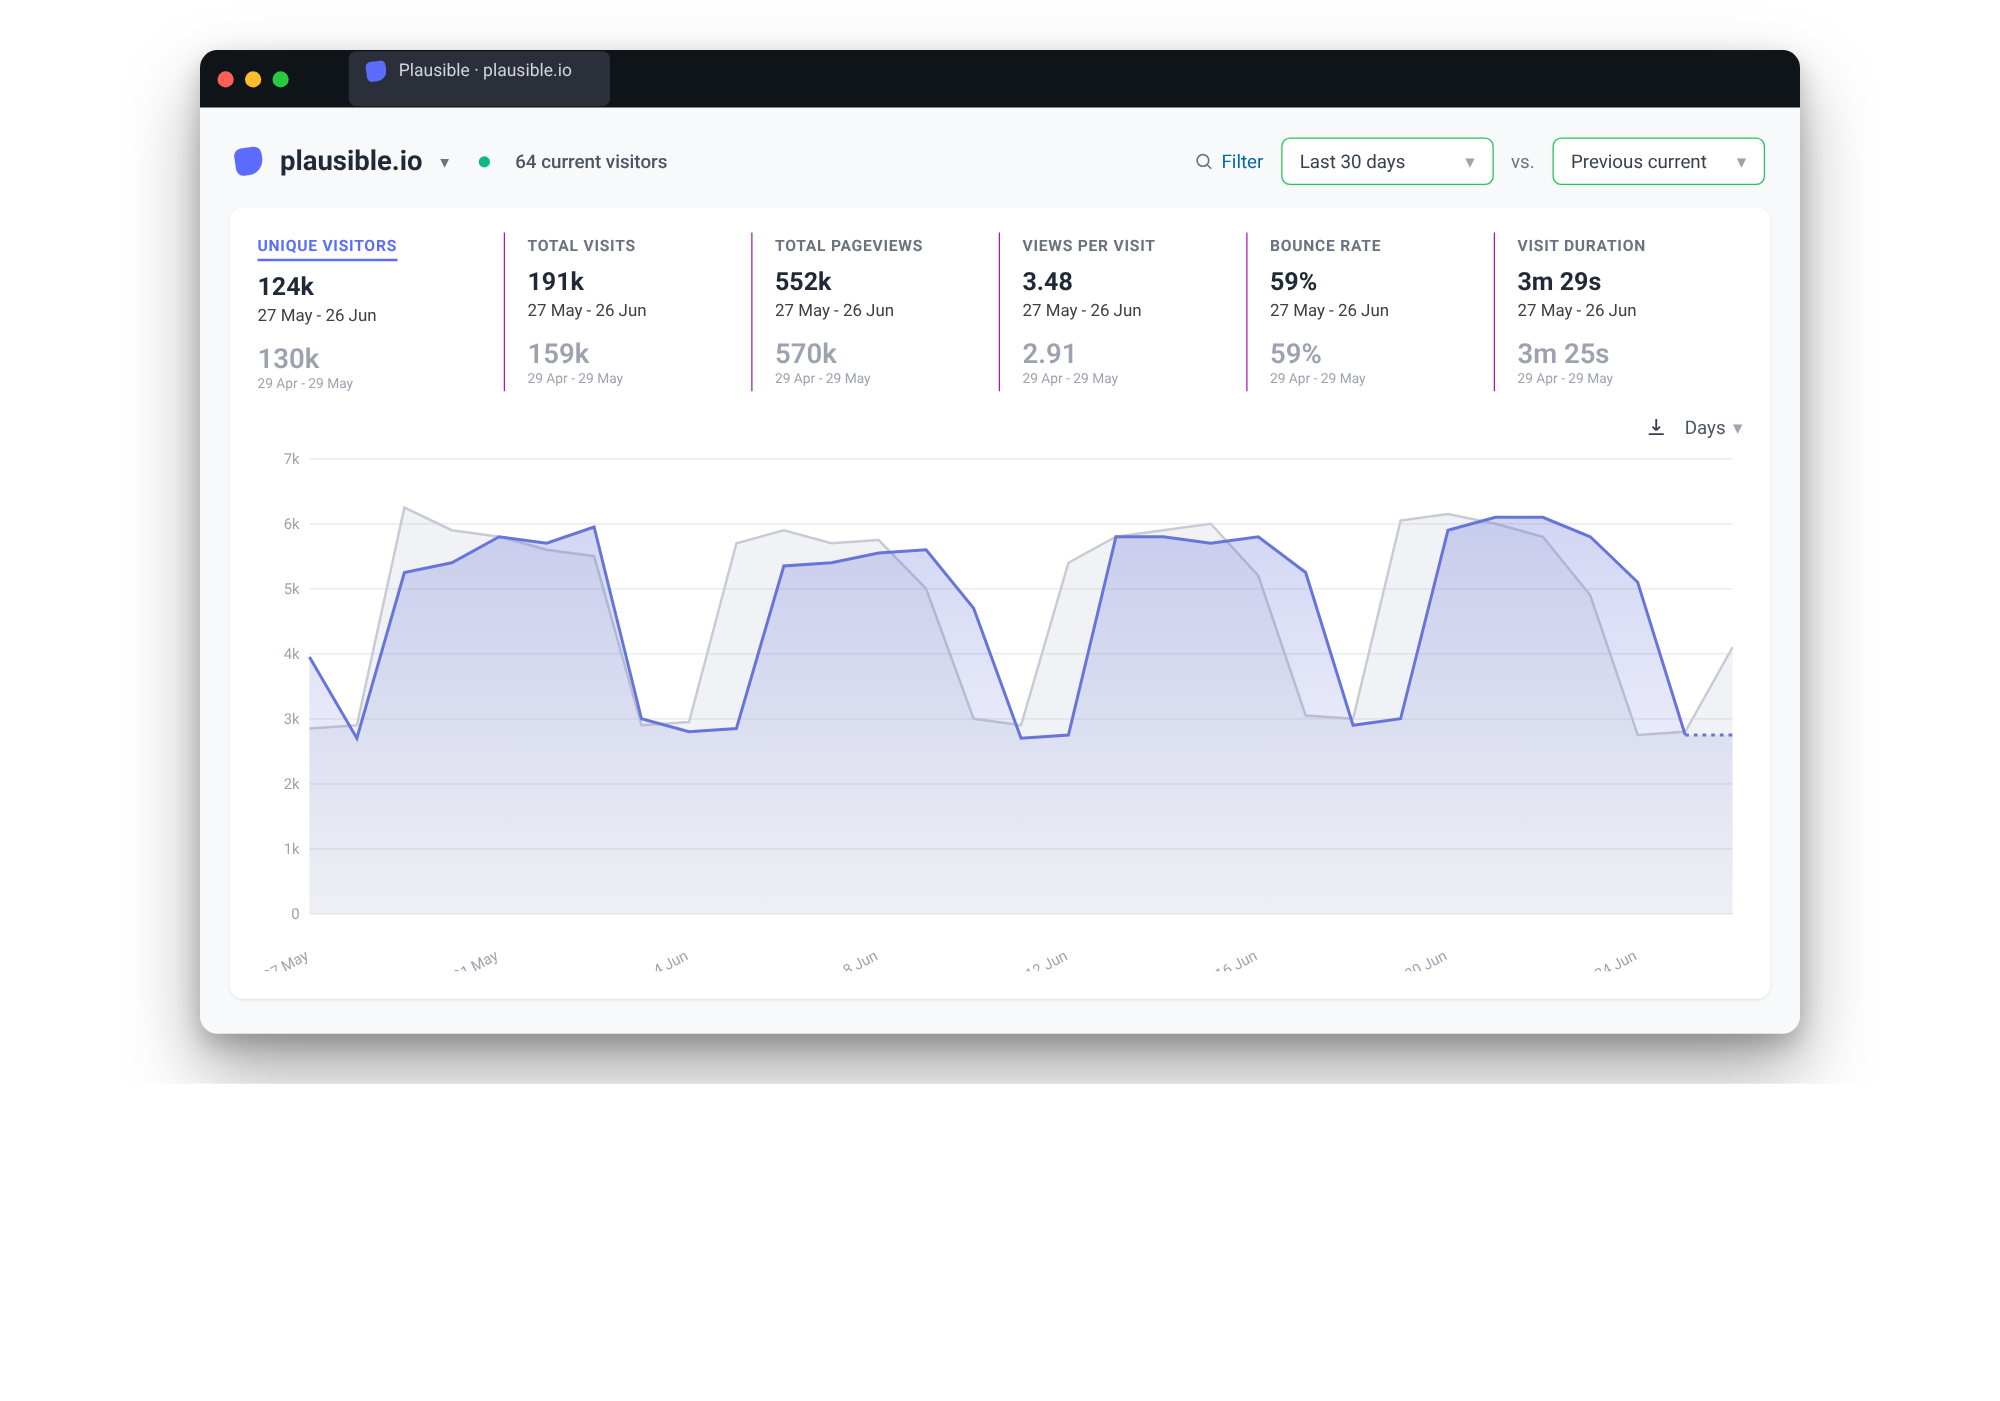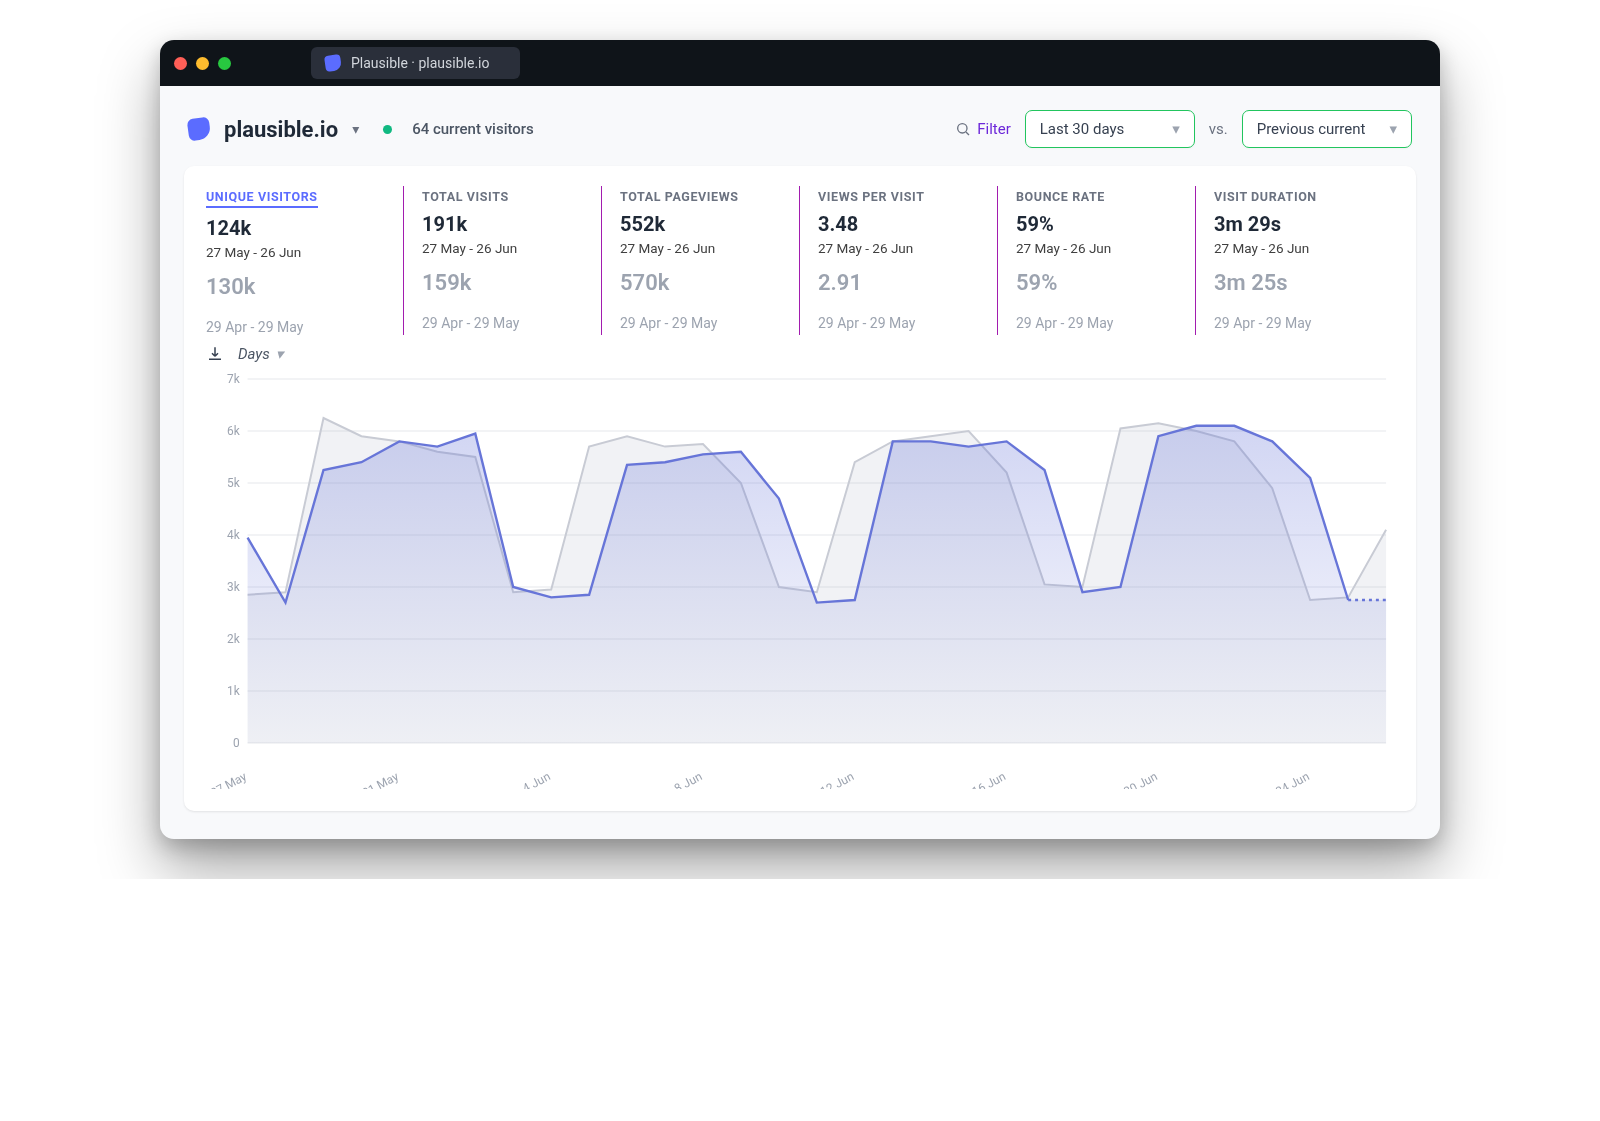--- a/index.html
+++ b/index.html
@@ -23,25 +23,25 @@
     display: flex;
     align-items: center;
     padding: 0 14px;
   }
   .traffic { display: flex; gap: 9px; align-items: center; }
   .traffic span { width: 13px; height: 13px; border-radius: 50%; display: block; }
   .tl-close { background: #ff5f57; }
   .tl-min { background: #febc2e; }
   .tl-max { background: #28c840; }
   .tab {
-    margin-left: 80px;
+    margin-left: 48px;
     background: #2a2f3a;
     color: #d1d5db;
     font-size: 14px;
-    padding: 8px 30px 8px 14px;
+    padding: 8px 30px 20px 14px;
     border-radius: 6px;
     display: flex;
     align-items: center;
     gap: 10px;
   }
   .tab-favicon {
     width: 16px; height: 16px;
     background: #5b6cff;
     border-radius: 4px 4px 8px 4px;
     transform: rotate(-8deg);
@@ -59,21 +59,21 @@
     width: 22px; height: 22px;
     background: #5b6cff;
     border-radius: 6px 6px 12px 6px;
     transform: rotate(-8deg);
   }
   .site-name { font-size: 22px; font-weight: 700; color: #1f2937; }
   .chev-small { color: #6b7280; font-size: 14px; }
   .live-dot { width: 9px; height: 9px; border-radius: 50%; background: #10b981; display: inline-block; margin-left: 10px; margin-right: 6px;}
   .live-text { color: #4b5563; font-size: 15px; font-weight: 500; }
   .spacer { flex: 1; }
-  .filter-link { display: flex; align-items: center; gap: 6px; color: #6d28d9; font-size: 15px; cursor: pointer;}
+  .filter-link { display: flex; align-items: center; gap: 6px; color: #0369a1; font-size: 15px; cursor: pointer;}
   .dd {
     background: #fff; border: 1px solid #22c55e; border-radius: 7px;
     padding: 9px 14px; font-size: 15px; color: #374151;
     display: flex; align-items: center; gap: 24px;
     cursor: pointer; box-shadow: 0 1px 2px rgba(0,0,0,0.03);
   }
   .dd-wide { min-width: 170px; justify-content: space-between; }
   .vs-label { color: #6b7280; font-size: 15px; }
 
   .card {
@@ -94,25 +94,25 @@
   .metric:last-child { border-right: none; }
   .m-title {
     font-size: 12.5px; font-weight: 700; letter-spacing: 0.6px;
     color: #6b7280; text-transform: uppercase; margin-bottom: 6px;
     display: inline-block;
   }
   .m-title.active { color: #5b6cff; border-bottom: 2px solid #5b6cff; padding-bottom: 2px;}
   .m-val { font-size: 20px; font-weight: 700; color: #1f2937; margin-top: 2px;}
   .m-range { font-size: 13.5px; color: #404040; margin-top: 4px; }
   .m-prev-val { font-size: 22px; font-weight: 600; color: #9ca3af; margin-top: 14px; }
-  .m-prev-range { font-size: 14px; color: #9ca3af; margin-top: 20px; }
+  .m-prev-range { font-size: 11px; color: #9ca3af; margin-top: 0; }
 
   .chart-controls {
-    display: flex; align-items: center;
-    gap: 14px; color: #4b5563; font-size: 15px; margin-top: 10px; font-style: italic;
+    display: flex; justify-content: flex-end; align-items: center;
+    gap: 14px; color: #4b5563; font-size: 15px; margin-top: 20px;
   }
   .chart-controls .ctrl { display: flex; align-items: center; gap: 6px; cursor: pointer;}
 
   .chart-wrap { position: relative; margin-top: 6px; }
   svg.chart { width: 100%; height: 420px; display: block; }
   .grid-line { stroke: #e5e7eb; stroke-width: 1; }
   .y-label { fill: #9ca3af; font-size: 12px; }
   .x-label { fill: #9ca3af; font-size: 12px; }
   .line-current { stroke: #6775d8; stroke-width: 2.4; fill: none; }
   .line-current-dotted { stroke: #6775d8; stroke-width: 2.4; fill: none; stroke-dasharray: 3 4;}

